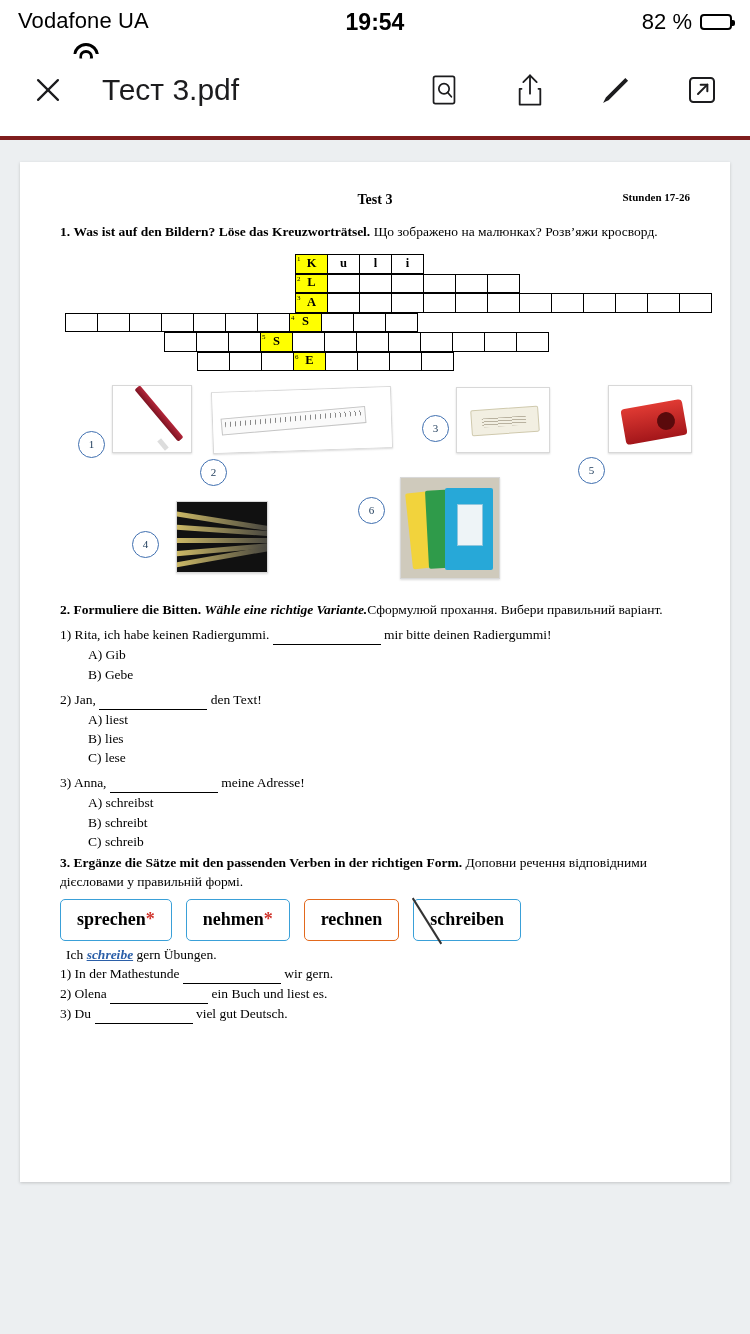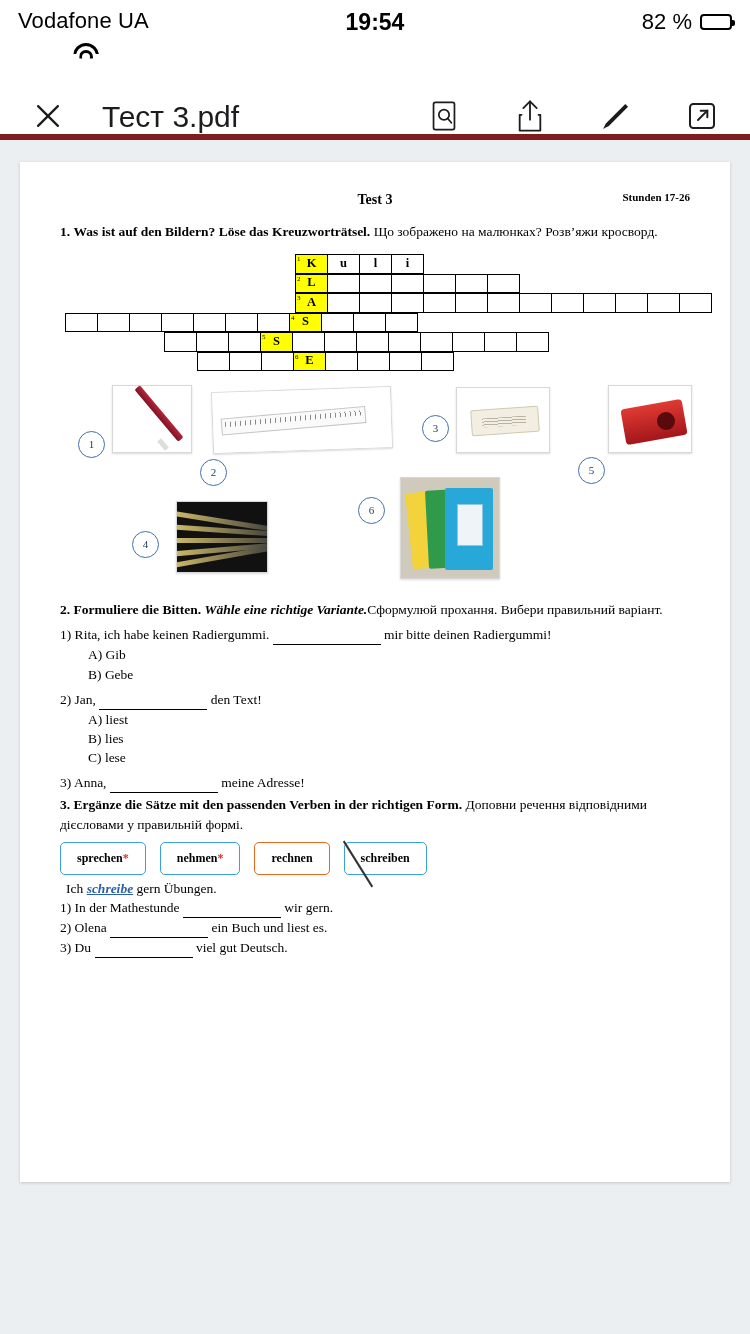--- a/index.html
+++ b/index.html
@@ -48,22 +48,22 @@
     width: 32px; height: 16px; border: 2px solid #000;
     border-radius: 4px; position: relative; padding: 2px;
   }
   .batt::after {
     content: ""; position: absolute; right: -5px; top: 4px;
     width: 3px; height: 6px; background: #000; border-radius: 0 2px 2px 0;
   }
   .batt .fill { height: 100%; background: #000; border-radius: 1px; }
   
   .navbar {
-    height: 96px; background: #fff; display: flex; align-items: flex-end;
-    padding: 0 30px; gap: 0; border-bottom: 6px solid #7f1d1d;
+    height: 96px; background: #fff; display: flex; align-items: center;
+    padding: 0 30px; gap: 0; border-bottom: 4px solid #7f1d1d;
   }
   .nav-title {
     font-size: 30px; color: #1c1c1e; margin-left: 36px;
     white-space: nowrap;
   }
   .nav-actions { margin-left: auto; display: flex; align-items: center; gap: 50px; }
   .icon-btn { width: 36px; height: 36px; display: flex; align-items: center; justify-content: center; }
   .icon-btn svg { display: block; }
   
   .doc-wrap {
@@ -159,21 +159,21 @@
   .bk3 { left:44px; top:10px; width:48px; height:82px; background:#27a8d8; }
   .bk3::after{ content:""; position:absolute; left:12px; top:16px; width:24px; height:40px; background:#eef4f7; border:1px solid #8fc6dd;}
   
   .q { margin-top: 6px; }
   .opts { margin-left: 28px; }
   .blank { border-bottom: 1px solid #000; display: inline-block; }
   
   .wordboxes { display: flex; gap: 14px; margin: 8px 0 4px 0; }
   .wb {
     border: 1.5px solid #3aa0d8; border-radius: 5px; padding: 7px 16px;
-    font-weight: bold; font-size: 12px; background: #fff; position: relative;
+    font-weight: bold; font-size: 18px; background: #fff; position: relative;
     font-family: "Liberation Serif", serif;
   }
   .wb.orange { border-color: #e2691d; }
   .wb .star { color: #d0342c; font-weight: bold; }
   .wb.struck::after {
     content: ""; position: absolute; left: 12px; top: -6px;
     width: 2px; height: 54px; background: #333; transform: rotate(-32deg);
   }
   .ans { color: #2b5fa8; font-style: italic; text-decoration: underline; font-weight: bold; }
 </style>
@@ -408,20 +408,25 @@
       <span>2) Jan, </span><span class="blank" style="width:108px;">&nbsp;</span><span> den Text!</span>
       <div class="opts">
         <div>A) liest</div>
         <div>B) lies</div>
         <div>C) lese</div>
       </div>
     </div>
 
     <div class="q">
       <span>3) Anna, </span><span class="blank" style="width:108px;">&nbsp;</span><span> meine Adresse!</span>
+      <div class="opts">
+        <div>A) schreibst</div>
+        <div>B) schreibt</div>
+        <div>C) schreib</div>
+      </div>
     </div>
 
     <div class="task" style="margin-top:2px;">
       <b>3.</b>
       <b>Ergänze die Sätze mit den passenden Verben in der richtigen Form.</b>
       <span>Доповни речення відповідними дієсловами у правильній формі.</span>
     </div>
 
     <div class="wordboxes">
       <div class="wb">

